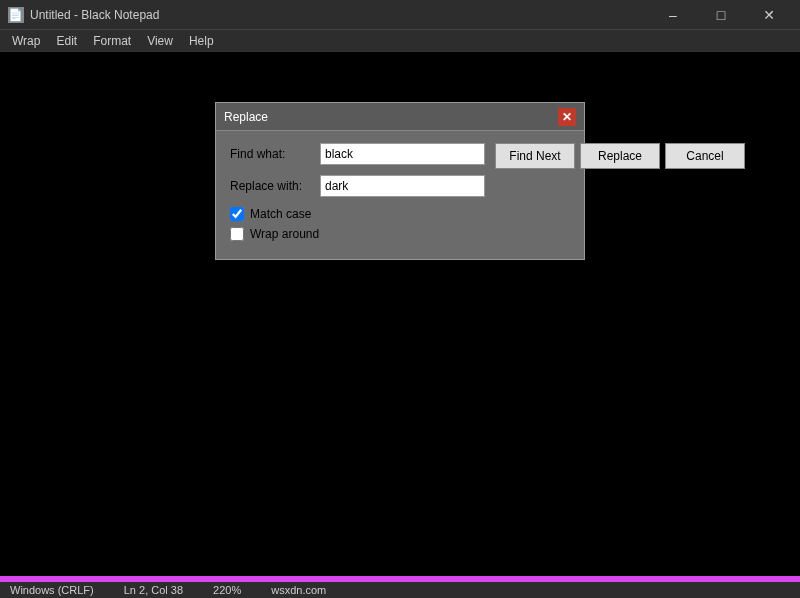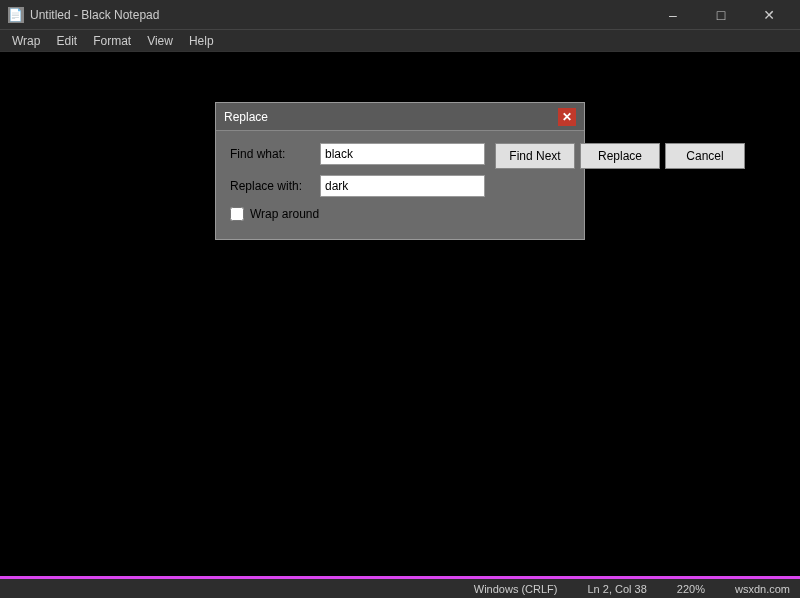--- a/index.html
+++ b/index.html
@@ -80,24 +80,24 @@
       line-height: 1.4;
       white-space: pre-wrap;
     }
 
     
     #status-bar {
       background: #2d2d2d;
       height: 22px;
       display: flex;
       align-items: center;
-      justify-content: flex-end;
+      justify-content: flex-start;
       padding: 0 10px;
       flex-shrink: 0;
-      border-top: 3px solid #d946ef;
+      border-top: 6px solid #d946ef;
       gap: 30px;
     }
     .status-item {
       color: #ccc;
       font-size: 11px;
     }
 
     
     #dialog-overlay {
       position: absolute;
@@ -247,20 +247,24 @@
             <div class="dialog-row">
               <label class="dialog-label">Find what:</label>
               <input class="dialog-input" type="text" value="black" style="">
             </div>
             <div class="dialog-row">
               <label class="dialog-label">Replace with:</label>
               <input class="dialog-input" type="text" value="dark" style="">
             </div>
             <div class="checks-col">
               <div class="checkbox-row">
+                <input type="checkbox" id="match-case" checked="" style="">
+                <label for="match-case">Match case</label>
+              </div>
+              <div class="checkbox-row">
                 <input type="checkbox" id="wrap-around" style="">
                 <label for="wrap-around">Wrap around</label>
               </div>
             </div>
           </div>
           <div class="dialog-btn-col">
             <button class="dialog-btn">Find Next</button>
             <button class="dialog-btn">Replace</button>
             <button class="dialog-btn">Cancel</button>
           </div>

